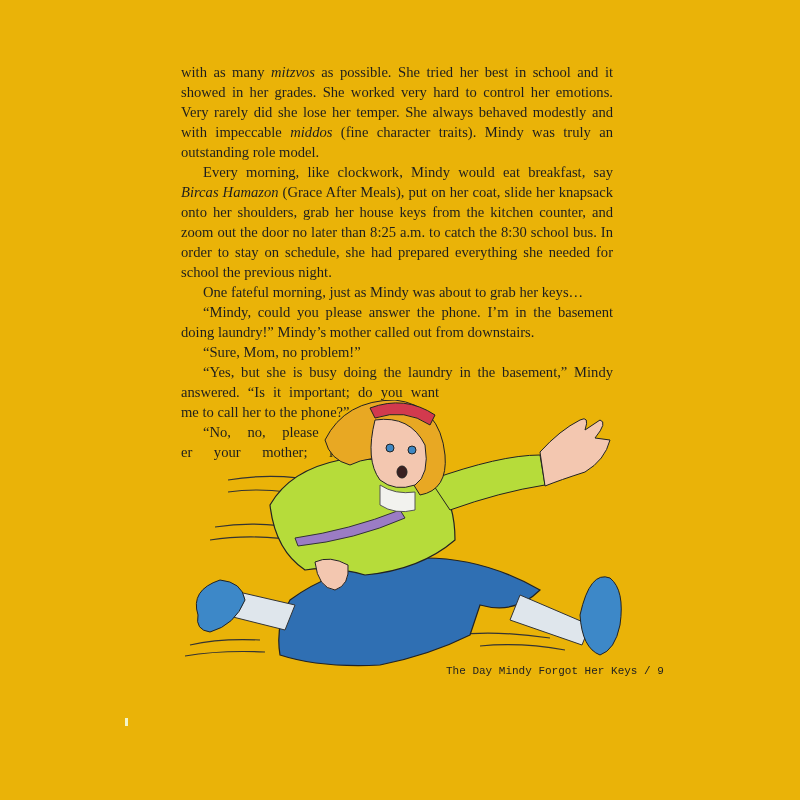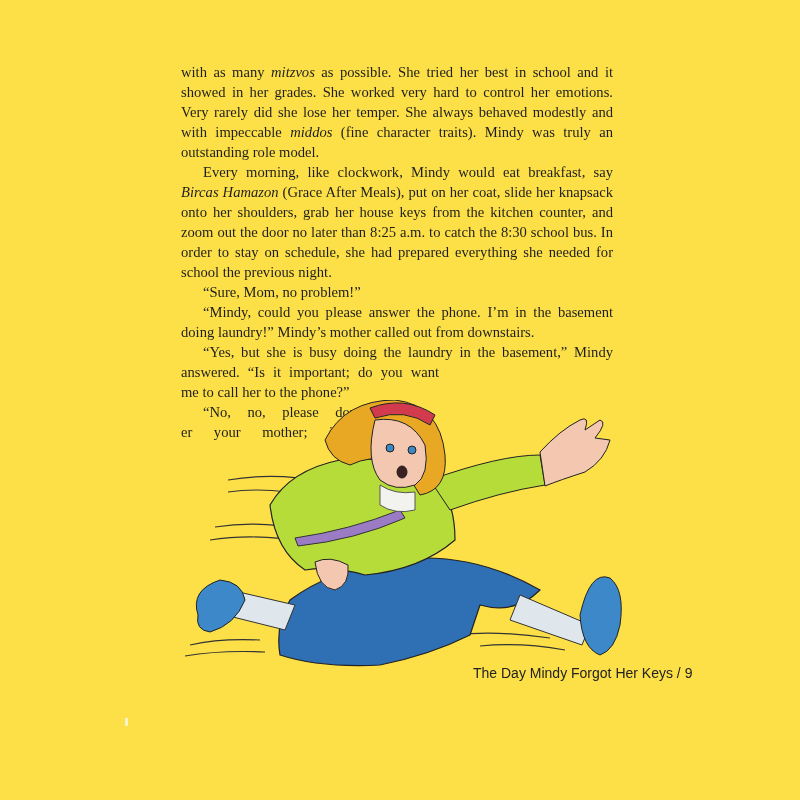--- a/index.html
+++ b/index.html
@@ -1,45 +1,46 @@
 <!DOCTYPE html>
 <html><head>
 <meta charset="utf-8">
 <style>
   html, body { margin:0; padding:0; background:#ffffff; }
   body { width:800px; height:800px; position:relative; overflow:hidden; }
-  .page { position:absolute; left:0; top:0; width:800px; height:800px; background:#fde047; }
+  .page { position:absolute; left:0; top:0; width:800px; height:800px; background:#eab308; }
   .text {
     position:absolute; left:181px; top:62px; width:432px;
     font-family:"Liberation Serif", "DejaVu Serif", serif;
     font-size:14.6px; line-height:20px; color:#1e1e1e;
     text-align:justify;
   }
   .text p { margin:0; text-indent:22px; }
   .text p.first { text-indent:0; }
   .narrow { width:258px; }
   .narrow2 { width:232px; }
   .footer {
-    position:absolute; left:473px; top:665px;
-    font-family:Liberation Sans, sans-serif;
-    font-size:14px; color:#222;
+    position:absolute; left:446px; top:665px;
+    font-family:Liberation Mono, monospace;
+    font-size:11px; color:#222;
   }
   .illus { position:absolute; left:180px; top:400px; width:460px; height:270px; }
   .mark { position:absolute; left:125px; top:718px; width:3px; height:8px; background:#f3f5c8; }
 </style>
 </head>
 <body>
 
 <div class="page">
 
   <div class="text">
     <p class="first"><span>with as many </span><i>mitzvos</i><span> as possible. She tried her best in school and it showed in her grades. She worked very hard to control her emotions. Very rarely did she lose her temper. She always behaved modestly and with impeccable </span><i>middos</i><span> (fine character traits). Mindy was truly an outstanding role model.</span></p>
     <p><span>Every morning, like clockwork, Mindy would eat breakfast, say </span><i>Bircas Hamazon</i><span> (Grace After Meals), put on her coat, slide her knap­sack onto her shoulders, grab her house keys from the kitchen counter, and zoom out the door no later than 8:25 a.m. to catch the 8:30 school bus. In order to stay on schedule, she had prepared everything she needed for school the previous night.</span></p>
+    <p>One fateful morning, just as Mindy was about to grab her keys…</p>
+    <p>“Mindy, could you please answer the phone. I’m in the basement doing laundry!” Mindy’s mother called out from downstairs.</p>
     <p>“Sure, Mom, no problem!”</p>
-    <p>“Mindy, could you please answer the phone. I’m in the basement doing laundry!” Mindy’s mother called out from downstairs.</p>
     <p style="text-align:justify;text-align-last:justify;">“Yes, but she is busy doing the laundry in the basement,” Mindy</p>
     <p class="first narrow" style="text-align-last:justify;">answered. “Is it important; do you want</p>
     <p class="first">me to call her to the phone?”</p>
     <p class="narrow2" style="text-align-last:justify;">“No, no, please don’t both-</p>
     <p class="first narrow2" style="text-align-last:justify;">er your mother; it’s nothing</p>
   </div>
 
   <svg class="illus" viewBox="0 0 460 270">
 
     <g stroke="#333" stroke-width="1.2" fill="none">

